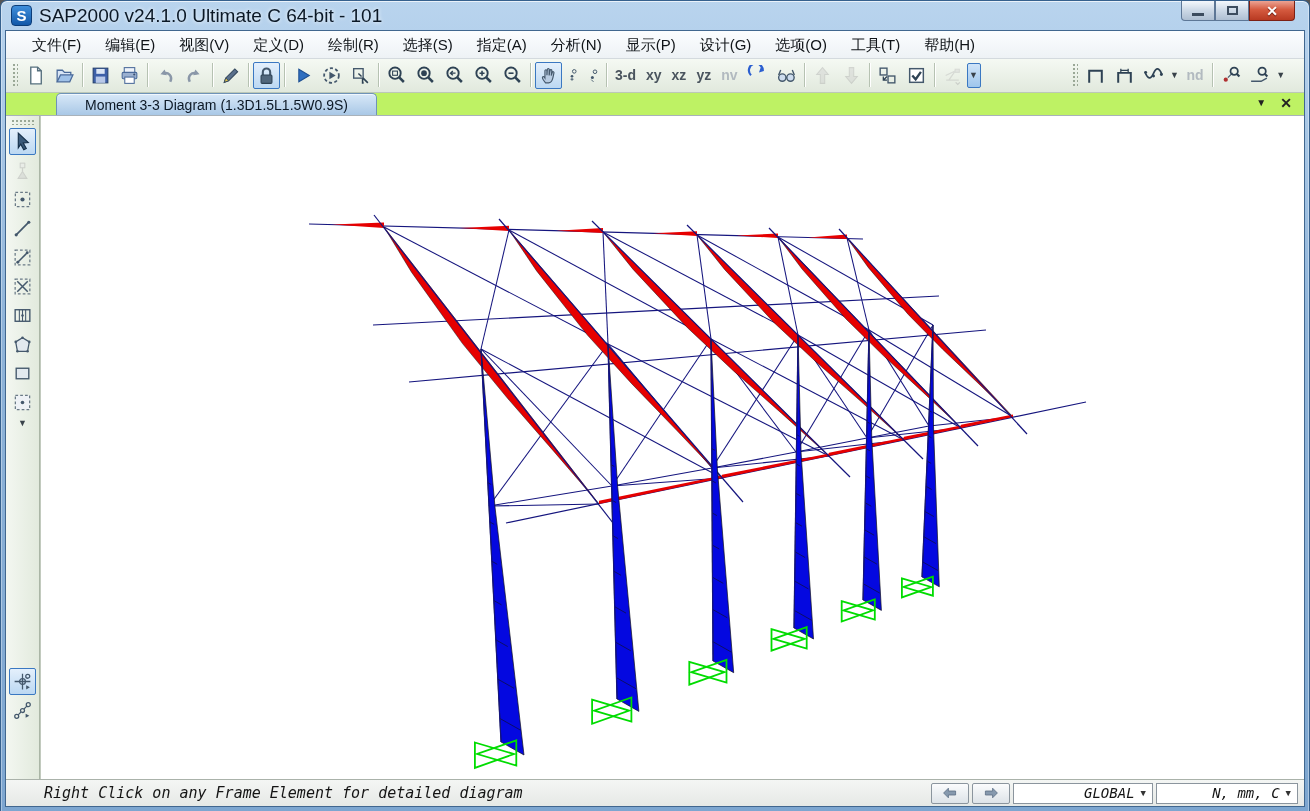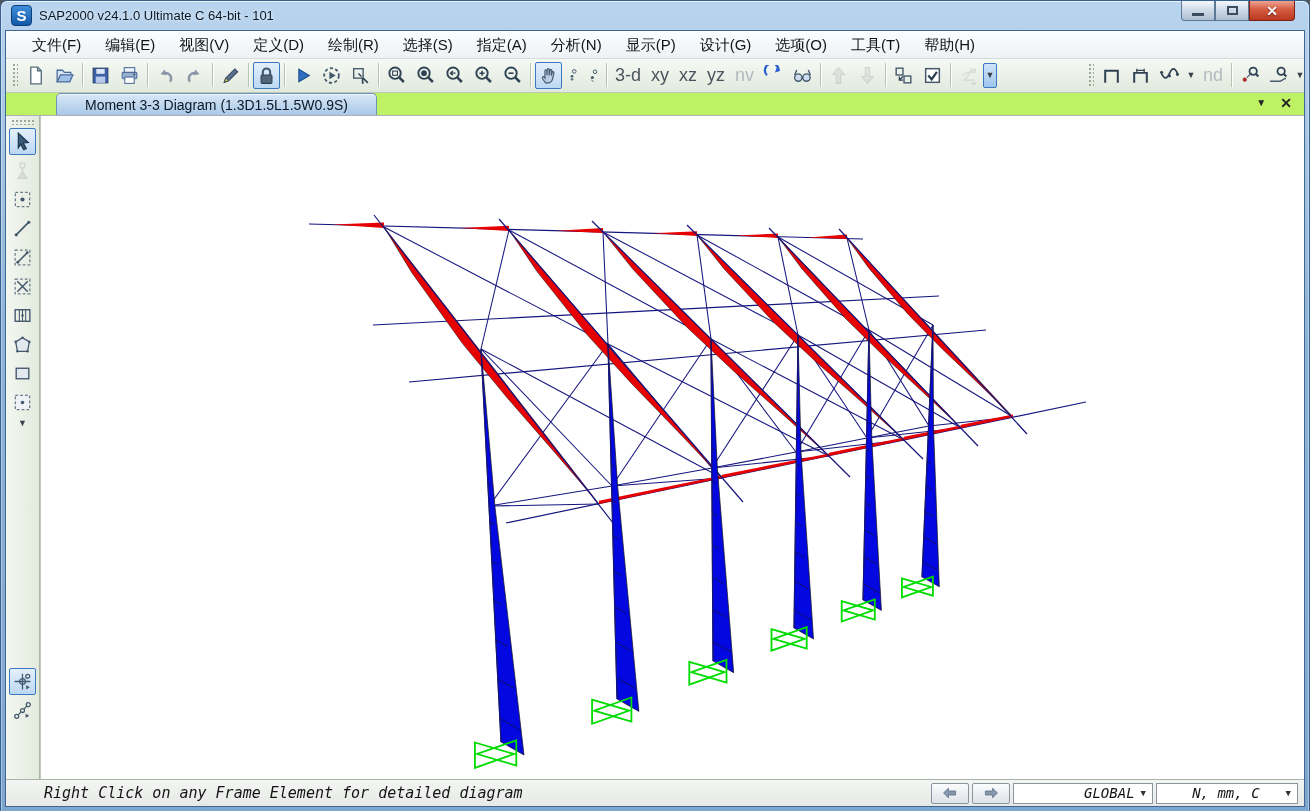--- a/index.html
+++ b/index.html
@@ -17,21 +17,21 @@
 
   
   .titlebar { height: 29px; display: flex; align-items: center; position: relative; }
   .app-icon {
     width: 21px; height: 21px; margin: 0 7px 0 6px;
     background: linear-gradient(#3f8fdc,#1258a8);
     border: 1px solid #0c3d78; border-radius: 4px;
     color: #fff; font-weight: bold; font-size: 15px;
     display: flex; align-items: center; justify-content: center;
   }
-  .title-text { font-size: 13px; color: #0b1826; text-shadow: 0 0 4px #fff; }
+  .title-text { font-size: 19px; color: #0b1826; text-shadow: 0 0 4px #fff; }
   .win-controls { position: absolute; right: 10px; top: 0; display: flex; }
   .win-btn {
     width: 34px; height: 20px; border: 1px solid #5d7796; border-top: none;
     background: linear-gradient(#f4f8fc,#cfdbe8 45%,#aebfd2);
     display: flex; align-items: center; justify-content: center;
   }
   .win-btn:first-child { border-radius: 0 0 0 4px; }
   .win-btn.close {
     width: 46px; border-radius: 0 0 4px 0; border-color: #7c2014;
     background: linear-gradient(#eba393,#d55b40 45%,#b83a22);
@@ -59,21 +59,21 @@
   }
   .tb-btn.small { width: 18px; }
   .tb-btn svg { width: 21px; height: 21px; display: block; }
   .tb-btn.small svg { width: 15px; height: 21px; }
   .tb-btn.sel { border-color: #3a78c2; background: linear-gradient(#e4f0fc,#bcd8f2); }
   .tb-btn.dis svg { opacity: .4; filter: grayscale(1); }
   .tb-sep { width: 1px; height: 24px; background: #b6c2b2; box-shadow: 1px 0 0 #fff; margin: 0 3px; flex: none; }
   .tb-grip { width: 7px; height: 26px; margin: 0 3px 0 2px; flex: none;
     background-image: radial-gradient(circle, #9aa896 1px, transparent 1.2px);
     background-size: 4px 4px; background-position: 1px 1px; }
-  .tb-lbl { font-size: 18px; font-weight: normal; color: #4a545e; padding: 0 5px; flex: none; }
+  .tb-lbl { font-size: 14px; font-weight: bold; color: #4a545e; padding: 0 5px; flex: none; }
   .tb-lbl.dis { color: #b2bac0; text-align: center; }
   .tb-drop { width: 14px; height: 25px; display:flex; align-items:center; justify-content:center; flex:none;
     font-size: 9px; color:#39424a; border:1px solid transparent; border-radius:2px; }
   .tb-drop.hl { border-color:#3a78c2; background: linear-gradient(#cfe4f8,#9ec6ec); }
   .tb-gap { flex: none; }
 
   
   .tabbar { height: 24px; background: #bef264; border-bottom: 1px solid #a9b2ba; display: flex; align-items: flex-end; position: relative; }
   .view-tab {
     margin-left: 50px; height: 22px; padding: 0 28px;
@@ -112,21 +112,21 @@
     display: flex; align-items: center; justify-content: center;
   }
   .nav-btn svg { width: 16px; height: 14px; }
   .combo {
     height: 21px; border: 1px solid #8b959e; background: #fff; margin-right: 3px;
     display: flex; align-items: center; font-size: 14px; padding-left: 6px; position: relative; text-align: right;
   }
   .combo .cval { flex: 1; }
   .combo .carrow { font-size: 9px; color: #333; padding: 0 6px; }
   .combo.coord { width: 140px; }
-  .combo.units { width: 142px; margin-right: 6px; gap: 20px; }
+  .combo.units { width: 142px; margin-right: 6px; }
 </style>
 </head>
 <body>
 
 <div class="window">
   <div class="titlebar">
     <div class="app-icon">S</div>
     <div class="title-text">SAP2000 v24.1.0 Ultimate C 64-bit - 101</div>
     <div class="win-controls">
       <div class="win-btn">

